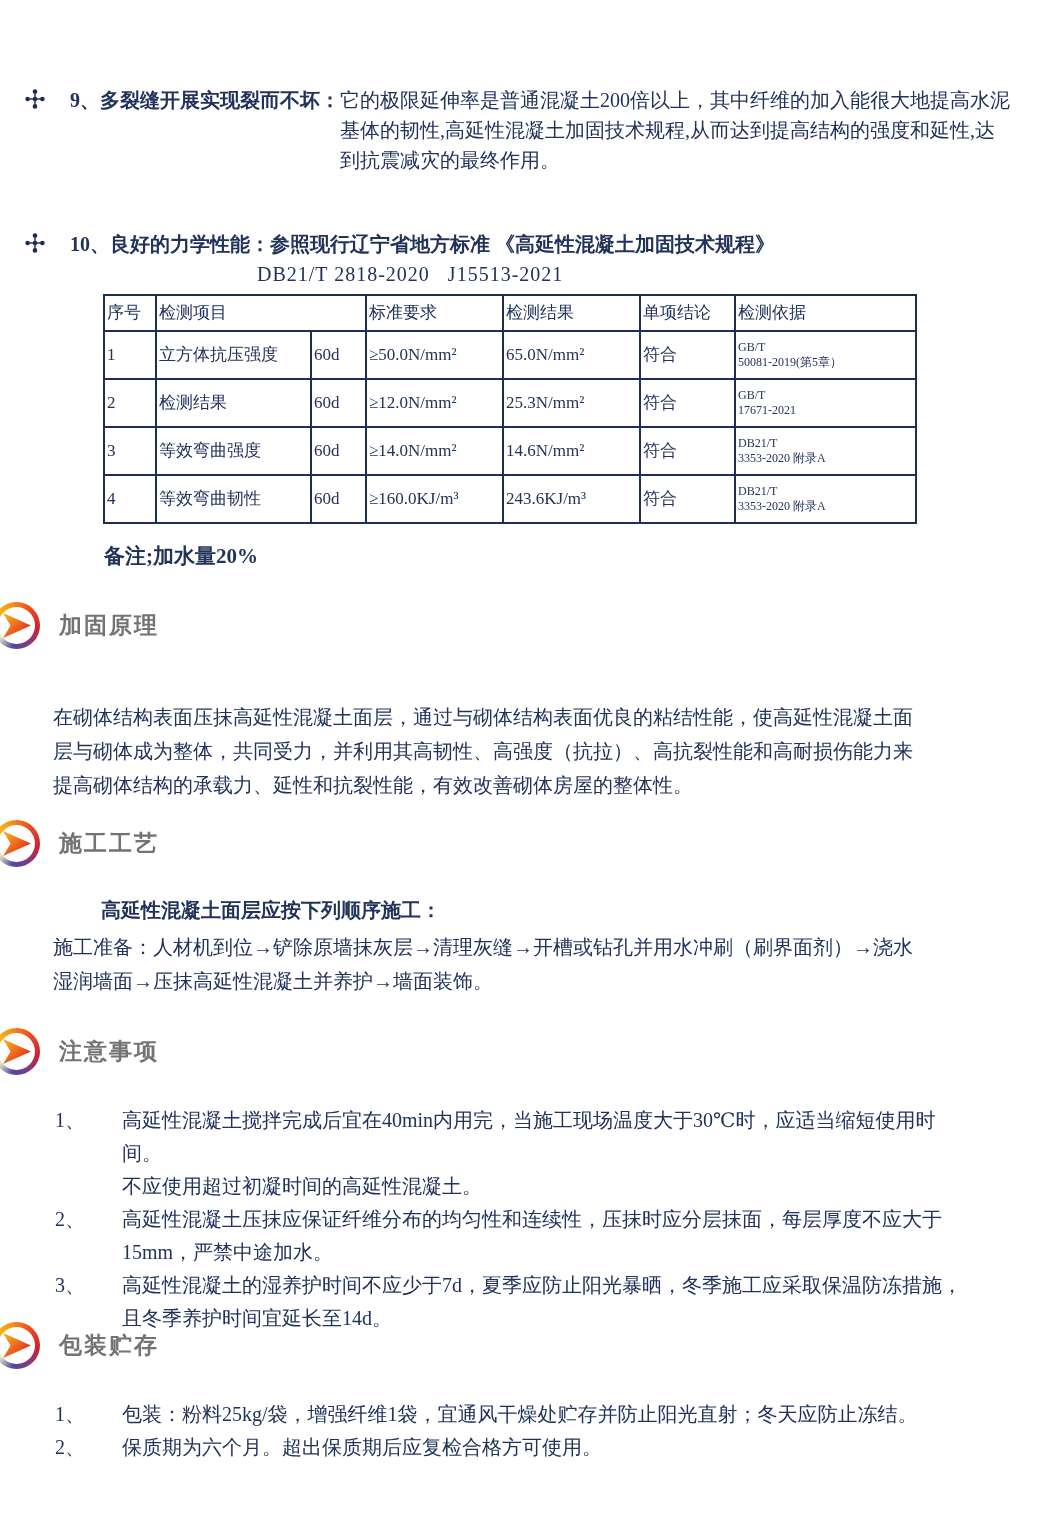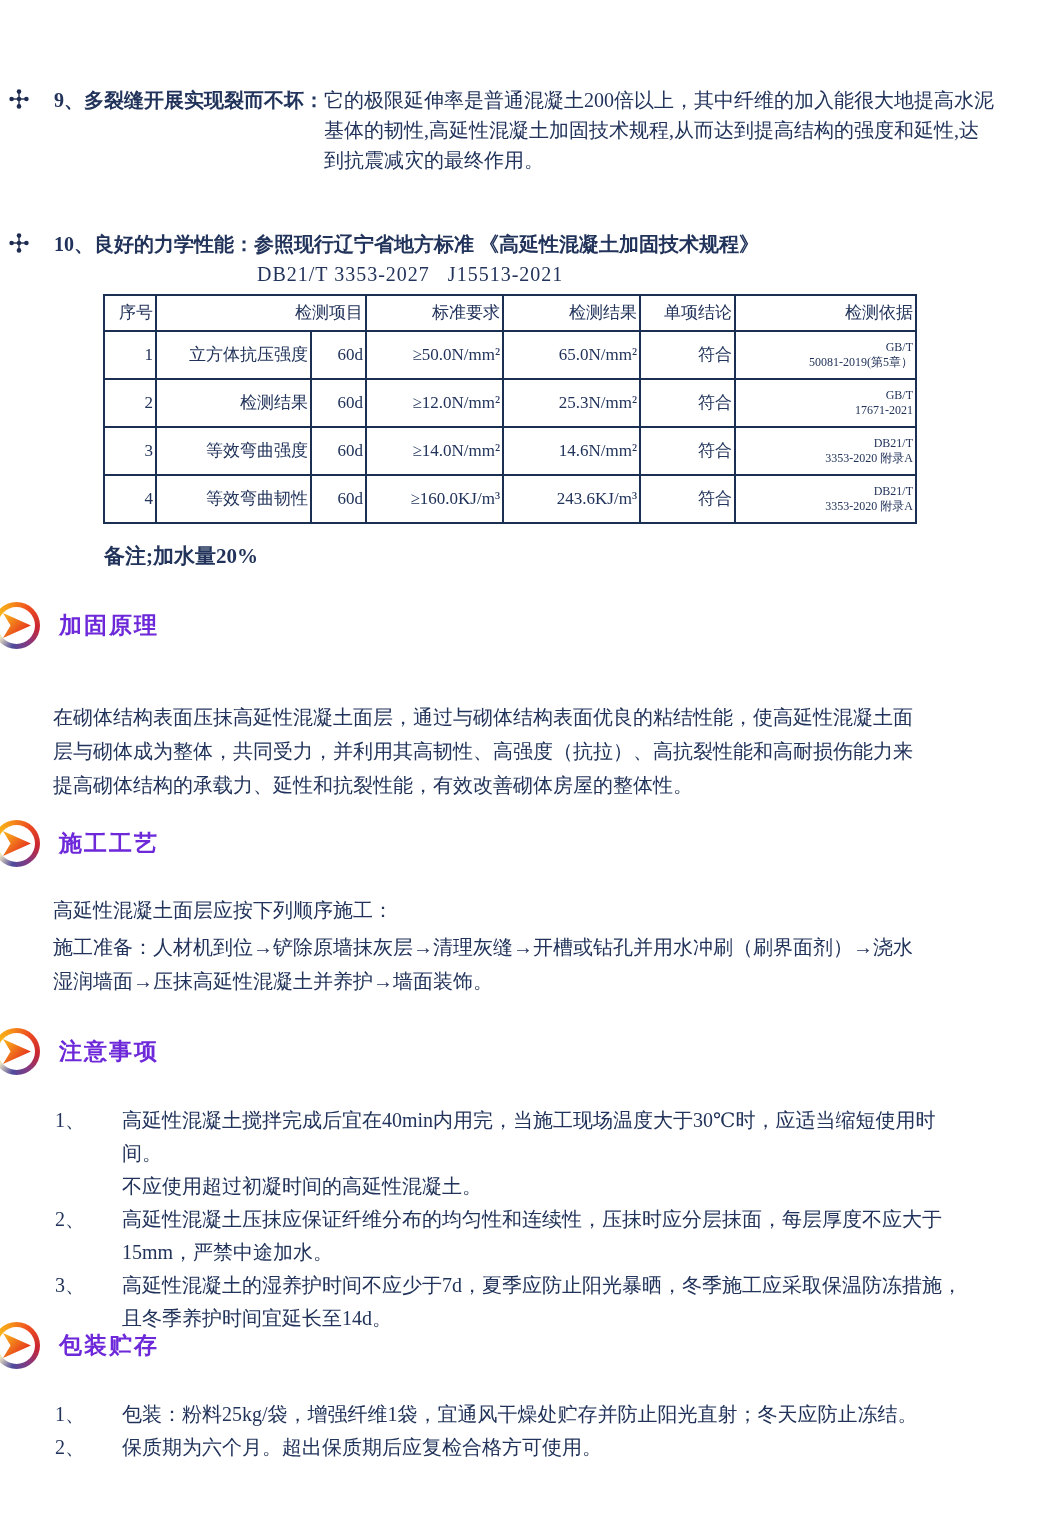--- a/index.html
+++ b/index.html
@@ -8,48 +8,48 @@
     position:relative;
     background:#ffffff;
     color:#21335a;
     font-family:"Liberation Serif","DejaVu Serif",serif;
     font-size:20px;
     overflow:hidden;
   }
   .prewrap { white-space:pre-wrap; }
 
   
-  .point { position:absolute; left:8px; display:flex; align-items:flex-start; }
+  .point { position:absolute; left:24px; display:flex; align-items:flex-start; }
   .point .cross { flex:0 0 22px; margin-top:3px; margin-right:24px; }
   .point .plabel { font-weight:bold; white-space:nowrap; line-height:30px; }
   .point .pbody { flex:1; line-height:30px; }
   #sec9 { top:85px; width:1000px; }
   #sec10 { top:229px; width:1010px; }
   #standards { position:absolute; top:260px; left:257px; line-height:28px; white-space:pre; letter-spacing:1px; }
 
   
   #qtable { position:absolute; top:294px; left:103px; border-collapse:collapse; table-layout:fixed; }
   #qtable td {
     border:2px solid #1b2f52;
-    text-align:right; vertical-align:middle;
+    text-align:left; vertical-align:middle;
     font-size:17px; line-height:1.25;
     padding:2px 2px;
   }
   #qtable tr.hdr td { height:36px; }
   #qtable tr.row td { height:48px; }
   #qtable .basis { font-size:12px; }
   #qtable .basis span { display:block; }
   #table-note { position:absolute; top:542px; left:104px; font-weight:bold; font-size:21px; }
 
   
   .sechead { position:absolute; left:-7px; display:flex; align-items:center; }
   .sechead .stitle {
     margin-left:19px;
     font-family:Liberation Serif, serif;
-    font-weight:bold; font-size:23px; letter-spacing:2px; color:#6d28d9;
+    font-weight:bold; font-size:23px; letter-spacing:2px; color:#737373;
   }
   .hicon { position:relative; width:47px; height:47px; flex:0 0 47px; }
   .hicon-ring {
     position:absolute; inset:0; border-radius:50%;
     background:conic-gradient(from -90deg,
       #f7cf1b, #f79d18 18%, #ee4d20 35%, #c92532 52%,
       #87387f 65%, #4f4a9b 78%, #efe6c2 90%, #f7cf1b);
   }
   .hicon-ring::after { content:""; position:absolute; inset:5px; border-radius:50%; background:#fff; }
   .hicon-arrow {
@@ -57,21 +57,21 @@
     background:linear-gradient(135deg,#f7a51a 15%,#e8401d 70%);
     clip-path:polygon(0% 4%, 100% 50%, 0% 96%, 27% 50%);
   }
 
   
   .para { position:absolute; left:53px; width:952px; line-height:34px; }
   #principle-head { top:602px; }
   #principle-body { top:680px;margin-top:20px; }
   #process-head { top:820px; }
   #process-block { top:893px; }
-  #process-block .intro { font-weight:normal; margin-bottom:3px; }
+  #process-block .intro { font-weight:bold; margin-bottom:3px;margin-left:48px; }
   #notes-head { top:1028px; }
   #storage-head { top:1322px; }
 
   
   .nlist { position:absolute; left:55px; width:910px; }
   .nlist .item { display:flex; line-height:33px; }
   .nlist .inum { flex:0 0 31px; }
   .nlist .itext { flex:1;margin-left:36px; }
   #notes-list { top:1104px; }
   #storage-list { top:1398px; }
@@ -108,21 +108,21 @@
       <circle cx="11" cy="3.6" r="2.3"></circle>
           <circle cx="11" cy="18.4" r="2.3"></circle>
       <circle cx="3.6" cy="11" r="2.3"></circle>
           <circle cx="18.4" cy="11" r="2.3"></circle>
           <circle cx="11" cy="11" r="2.3"></circle>
     </g>
       </svg>
   </span>
   <span class="plabel">10、良好的力学性能：参照现行辽宁省地方标准 《高延性混凝土加固技术规程》</span>
 </div>
-<div id="standards">DB21/T 3353-2027   J15513-2021</div>
+<div id="standards">DB21/T 2818-2020   J15513-2021</div>
 
 <table id="qtable">
   <colgroup>
     <col style="width:52px">
       <col style="width:155px">
       <col style="width:55px">
     <col style="width:137px">
       <col style="width:137px">
       <col style="width:95px">
       <col style="width:181px">

